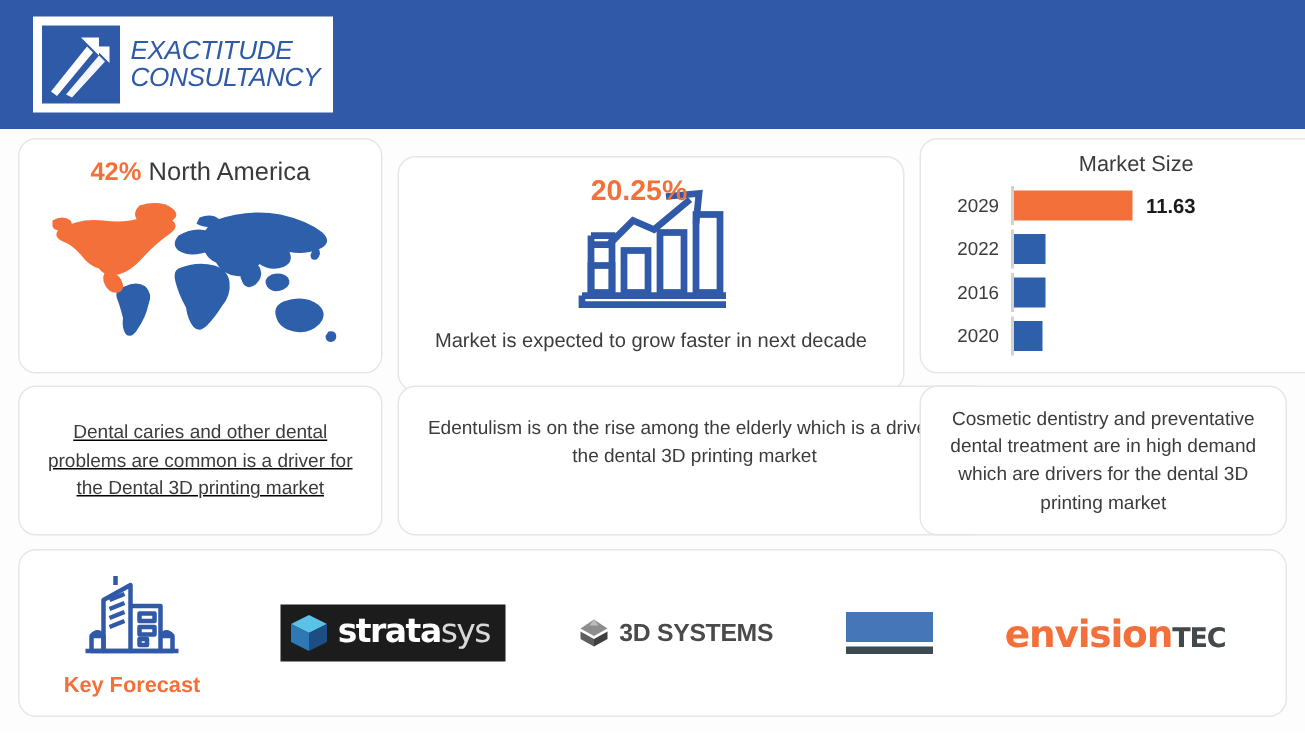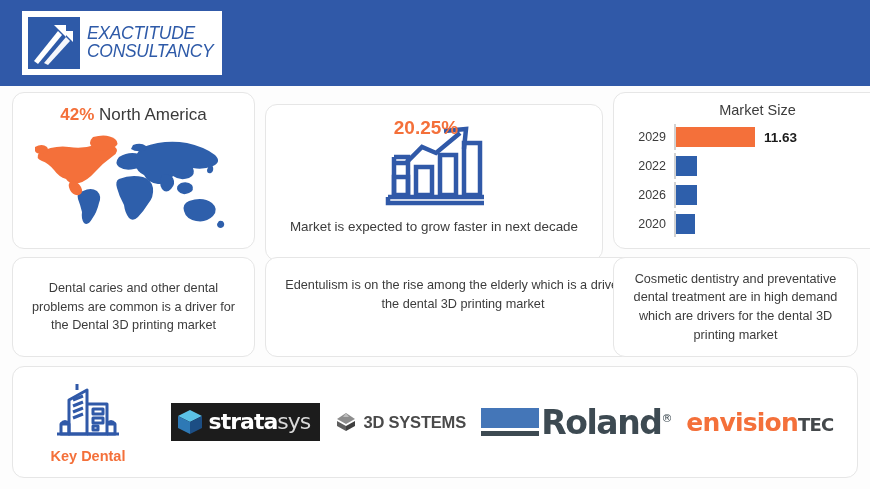--- a/index.html
+++ b/index.html
@@ -123,21 +123,21 @@
   }
   .bar-fill { height: 20px; }
   .bar-value {
     margin-left: 9px;
     font-size: 13.5px; font-weight: bold;
     color: #1b1b1b;
     white-space: nowrap;
   }
 
   
-  .card-t1 { left: 12px;  top: 257px; width: 243px; height: 100px; }
+  .card-t1 { left: 12px;  top: 257px; width: 243px; height: 100px; text-decoration: underline; }
   .card-t2 { left: 265px; top: 257px; width: 396px; height: 100px; }
   .card-t3 { left: 613px; top: 257px; width: 245px; height: 100px; }
   .card-text {
     display: flex; align-items: center; justify-content: center;
     height: 100%;
     padding: 6px 14px;
     text-align: center;
     font-size: 12.7px;
     line-height: 1.47;
     color: #3c3c3c;
@@ -306,21 +306,21 @@
         <div class="bar-axis"></div>
         <div class="bar-fill" style="width:79px;background:#F4703A;"></div>
         <div class="bar-value">11.63</div>
       </div>
       <div class="bar-row">
         <div class="bar-label">2022</div>
         <div class="bar-axis"></div>
         <div class="bar-fill" style="width:21px;background:#2E5FAB;"></div>
       </div>
       <div class="bar-row">
-        <div class="bar-label">2026</div>
+        <div class="bar-label">2016</div>
         <div class="bar-axis"></div>
         <div class="bar-fill" style="width:21px;background:#2E5FAB;"></div>
       </div>
       <div class="bar-row">
         <div class="bar-label">2020</div>
         <div class="bar-axis"></div>
         <div class="bar-fill" style="width:19px;background:#2E5FAB;"></div>
       </div>
     </div>
   </div>
@@ -348,21 +348,21 @@
             <path d="M6 54 L68 54"></path>
             <path d="M22 20 L32 16 M22 26 L32 22 M22 32 L32 28 M22 38 L32 34"></path>
             <rect x="42" y="29" width="10" height="5"></rect>
             <rect x="42" y="38" width="10" height="5"></rect>
             <rect x="42" y="46" width="5" height="4"></rect>
             <path d="M10 44 q4 -5 8 0"></path>
             <path d="M56 44 q4 -5 8 0"></path>
           </g>
         </svg>
       </div>
-      <div class="players-label">Key Dental</div>
+      <div class="players-label">Key Forecast</div>
     </div>
 
     <div class="logos">
 
       <div class="lg-stratasys">
         <svg class="strat-mark" viewBox="0 0 26 26" aria-hidden="true">
           <polygon points="13,1 25,7 13,13 1,7" fill="#5BC2E7"></polygon>
           <polygon points="1,7 13,13 13,25 1,19" fill="#2E79B5"></polygon>
           <polygon points="25,7 13,13 13,25 25,19" fill="#1C4E84"></polygon>
         </svg>
@@ -379,23 +379,20 @@
           <polygon points="11,2 14,6 8,6" fill="#bdbdbd"></polygon>
         </svg>
         <div class="ds-text">3D SYSTEMS</div>
       </div>
 
       <div class="lg-roland">
         <div class="roland-mark">
           <div class="blue"></div>
           <div class="dark"></div>
         </div>
-        <div class="roland-text">
-          <span>Roland</span><sup>®</sup>
-        </div>
       </div>
 
       <div class="lg-envisiontec">
         <span class="en">envision</span><span class="tec">TEC</span>
       </div>
 
     </div>
   </div>
 
 </div>

